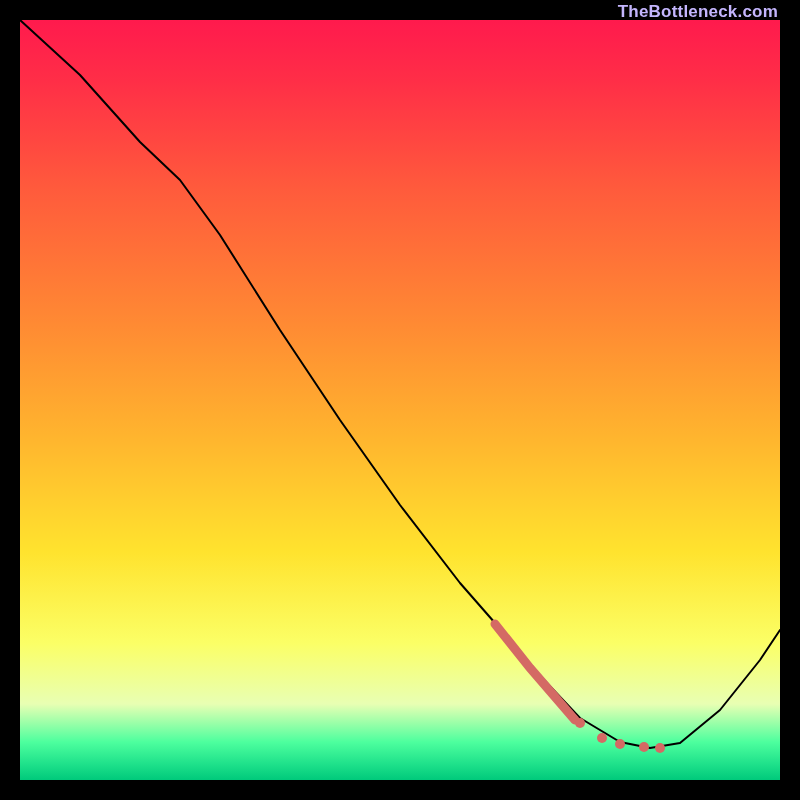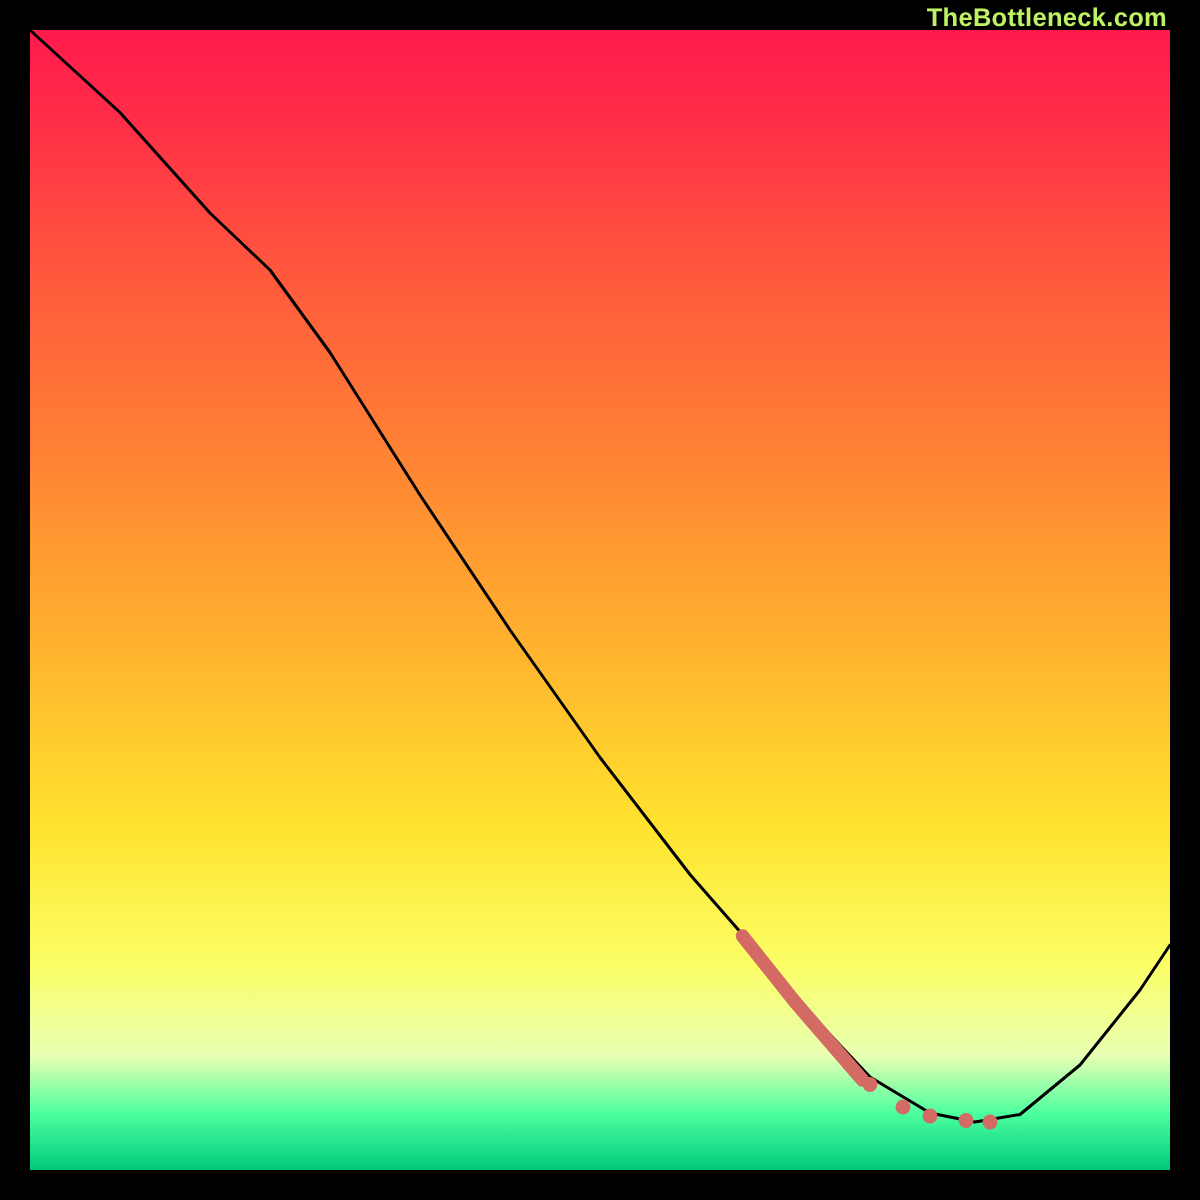--- a/index.html
+++ b/index.html
@@ -42,21 +42,21 @@
       #4dff9e 95%,
       #1de08a 98%,
       #00c97b 100%
     );
   }
   .watermark {
     position: absolute;
     top: 2px;
     right: 22px;
     font: 600 17px Arial, Helvetica, sans-serif;
-    color: #bef264;
+    color: #c4b5fd;
     letter-spacing: 0.2px;
     user-select: none;
   }
   svg.curve {
     position: absolute;
     left: 0;
     top: 0;
     width: 760px;
     height: 760px;
     overflow: visible;

